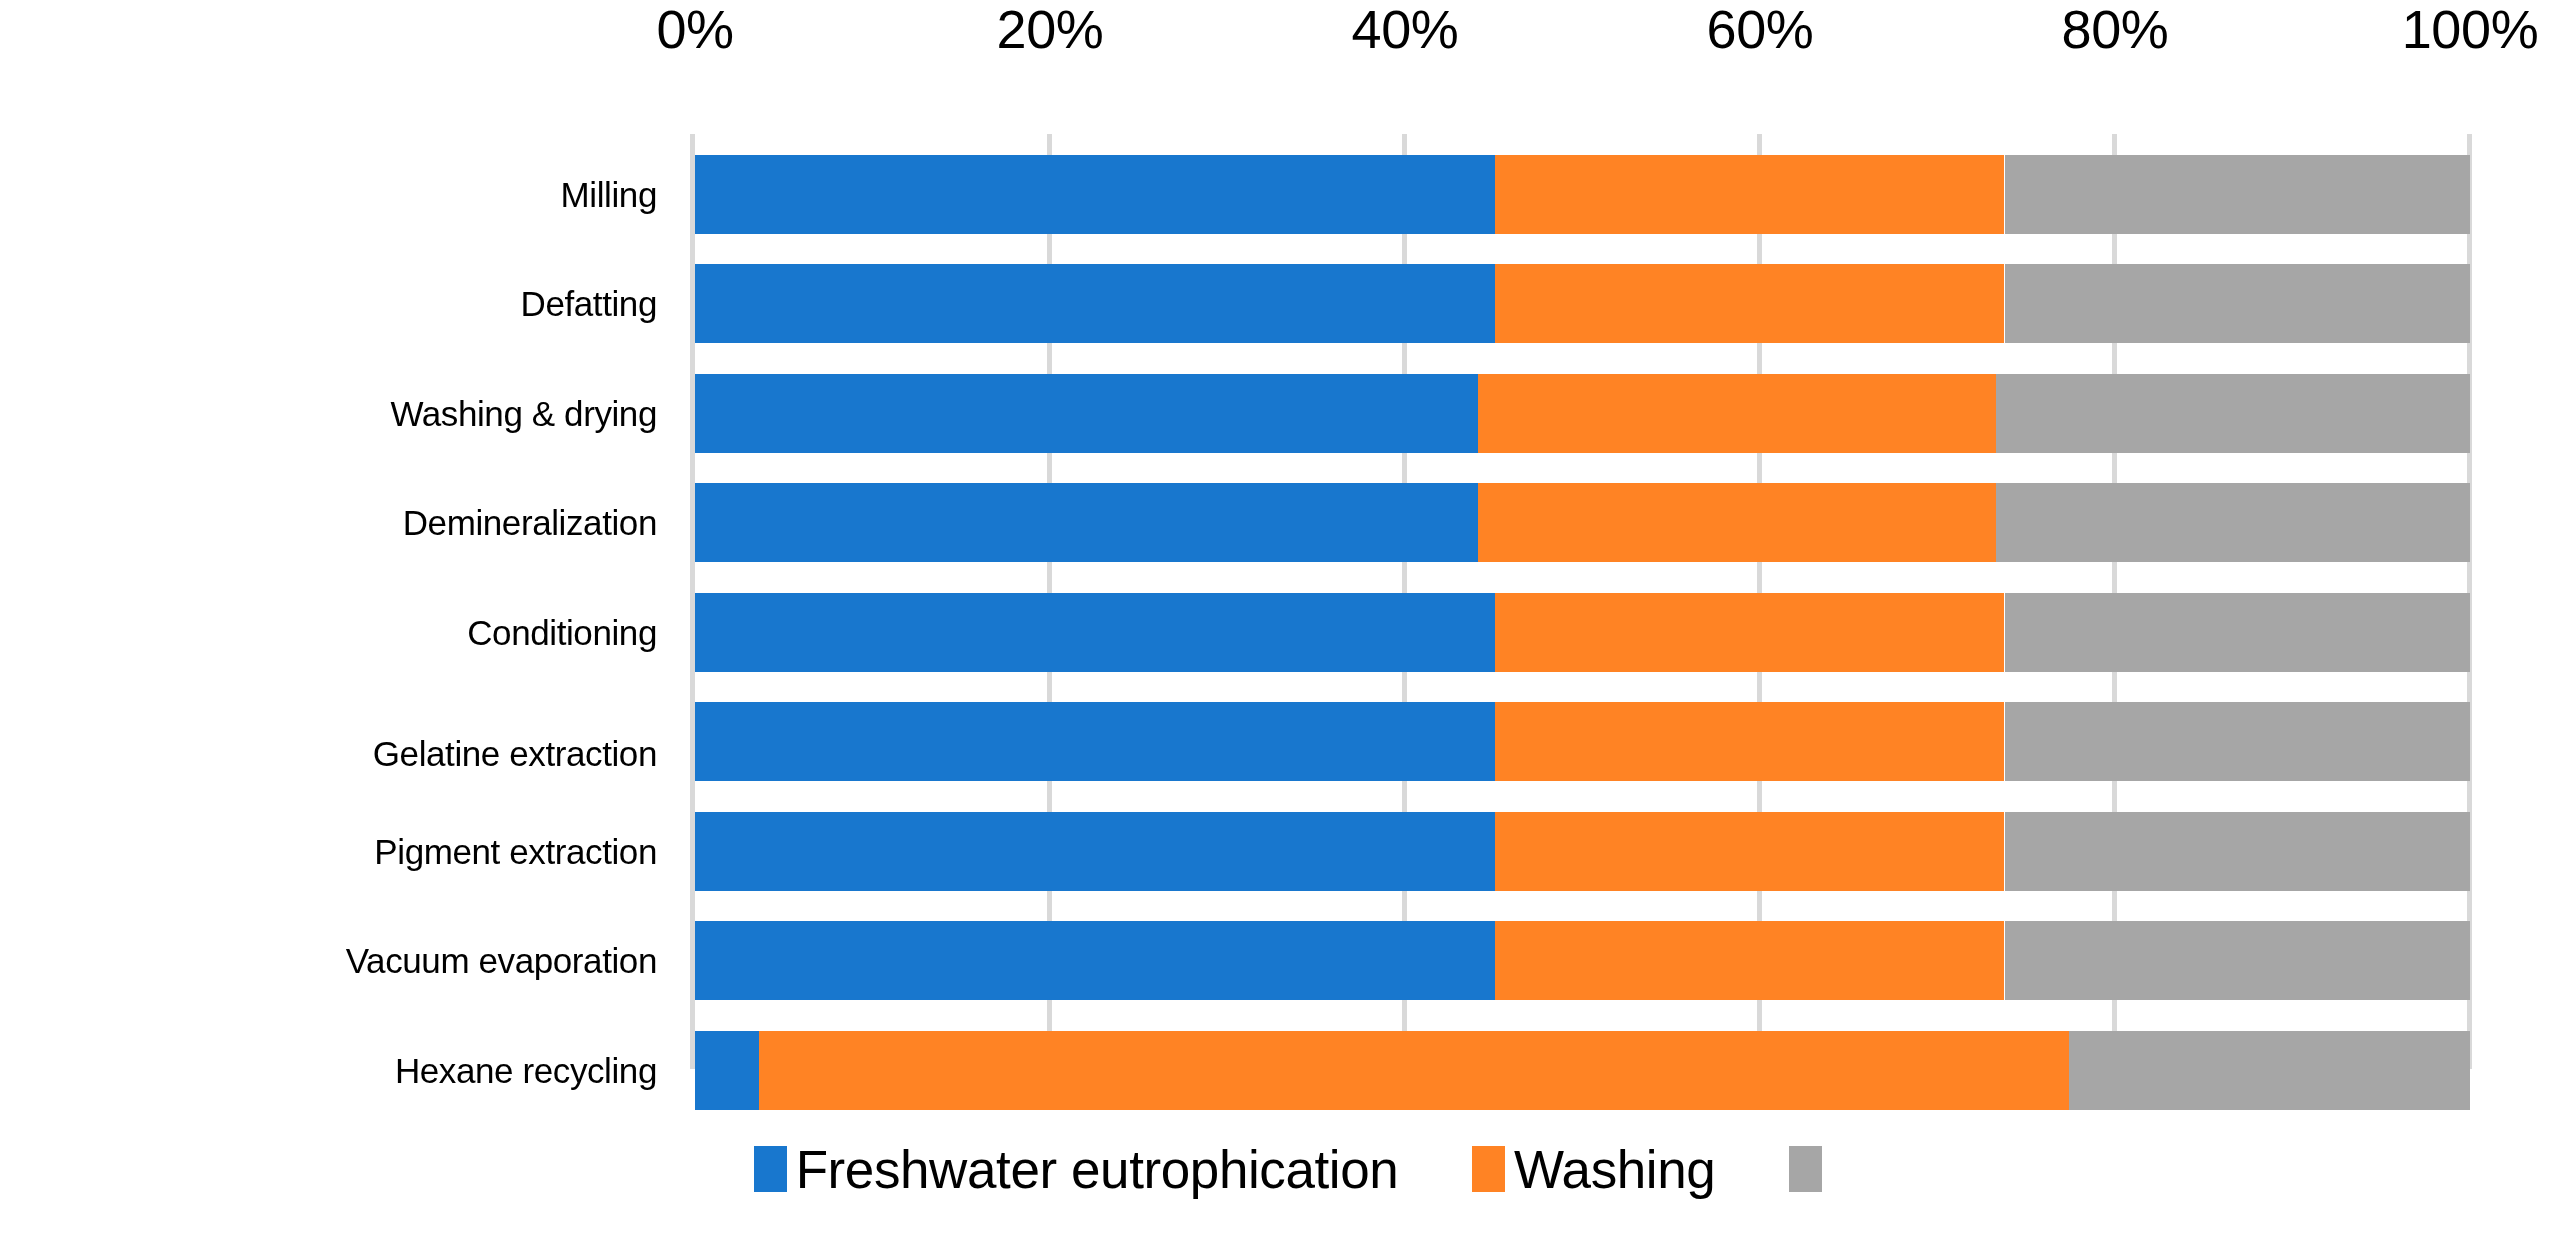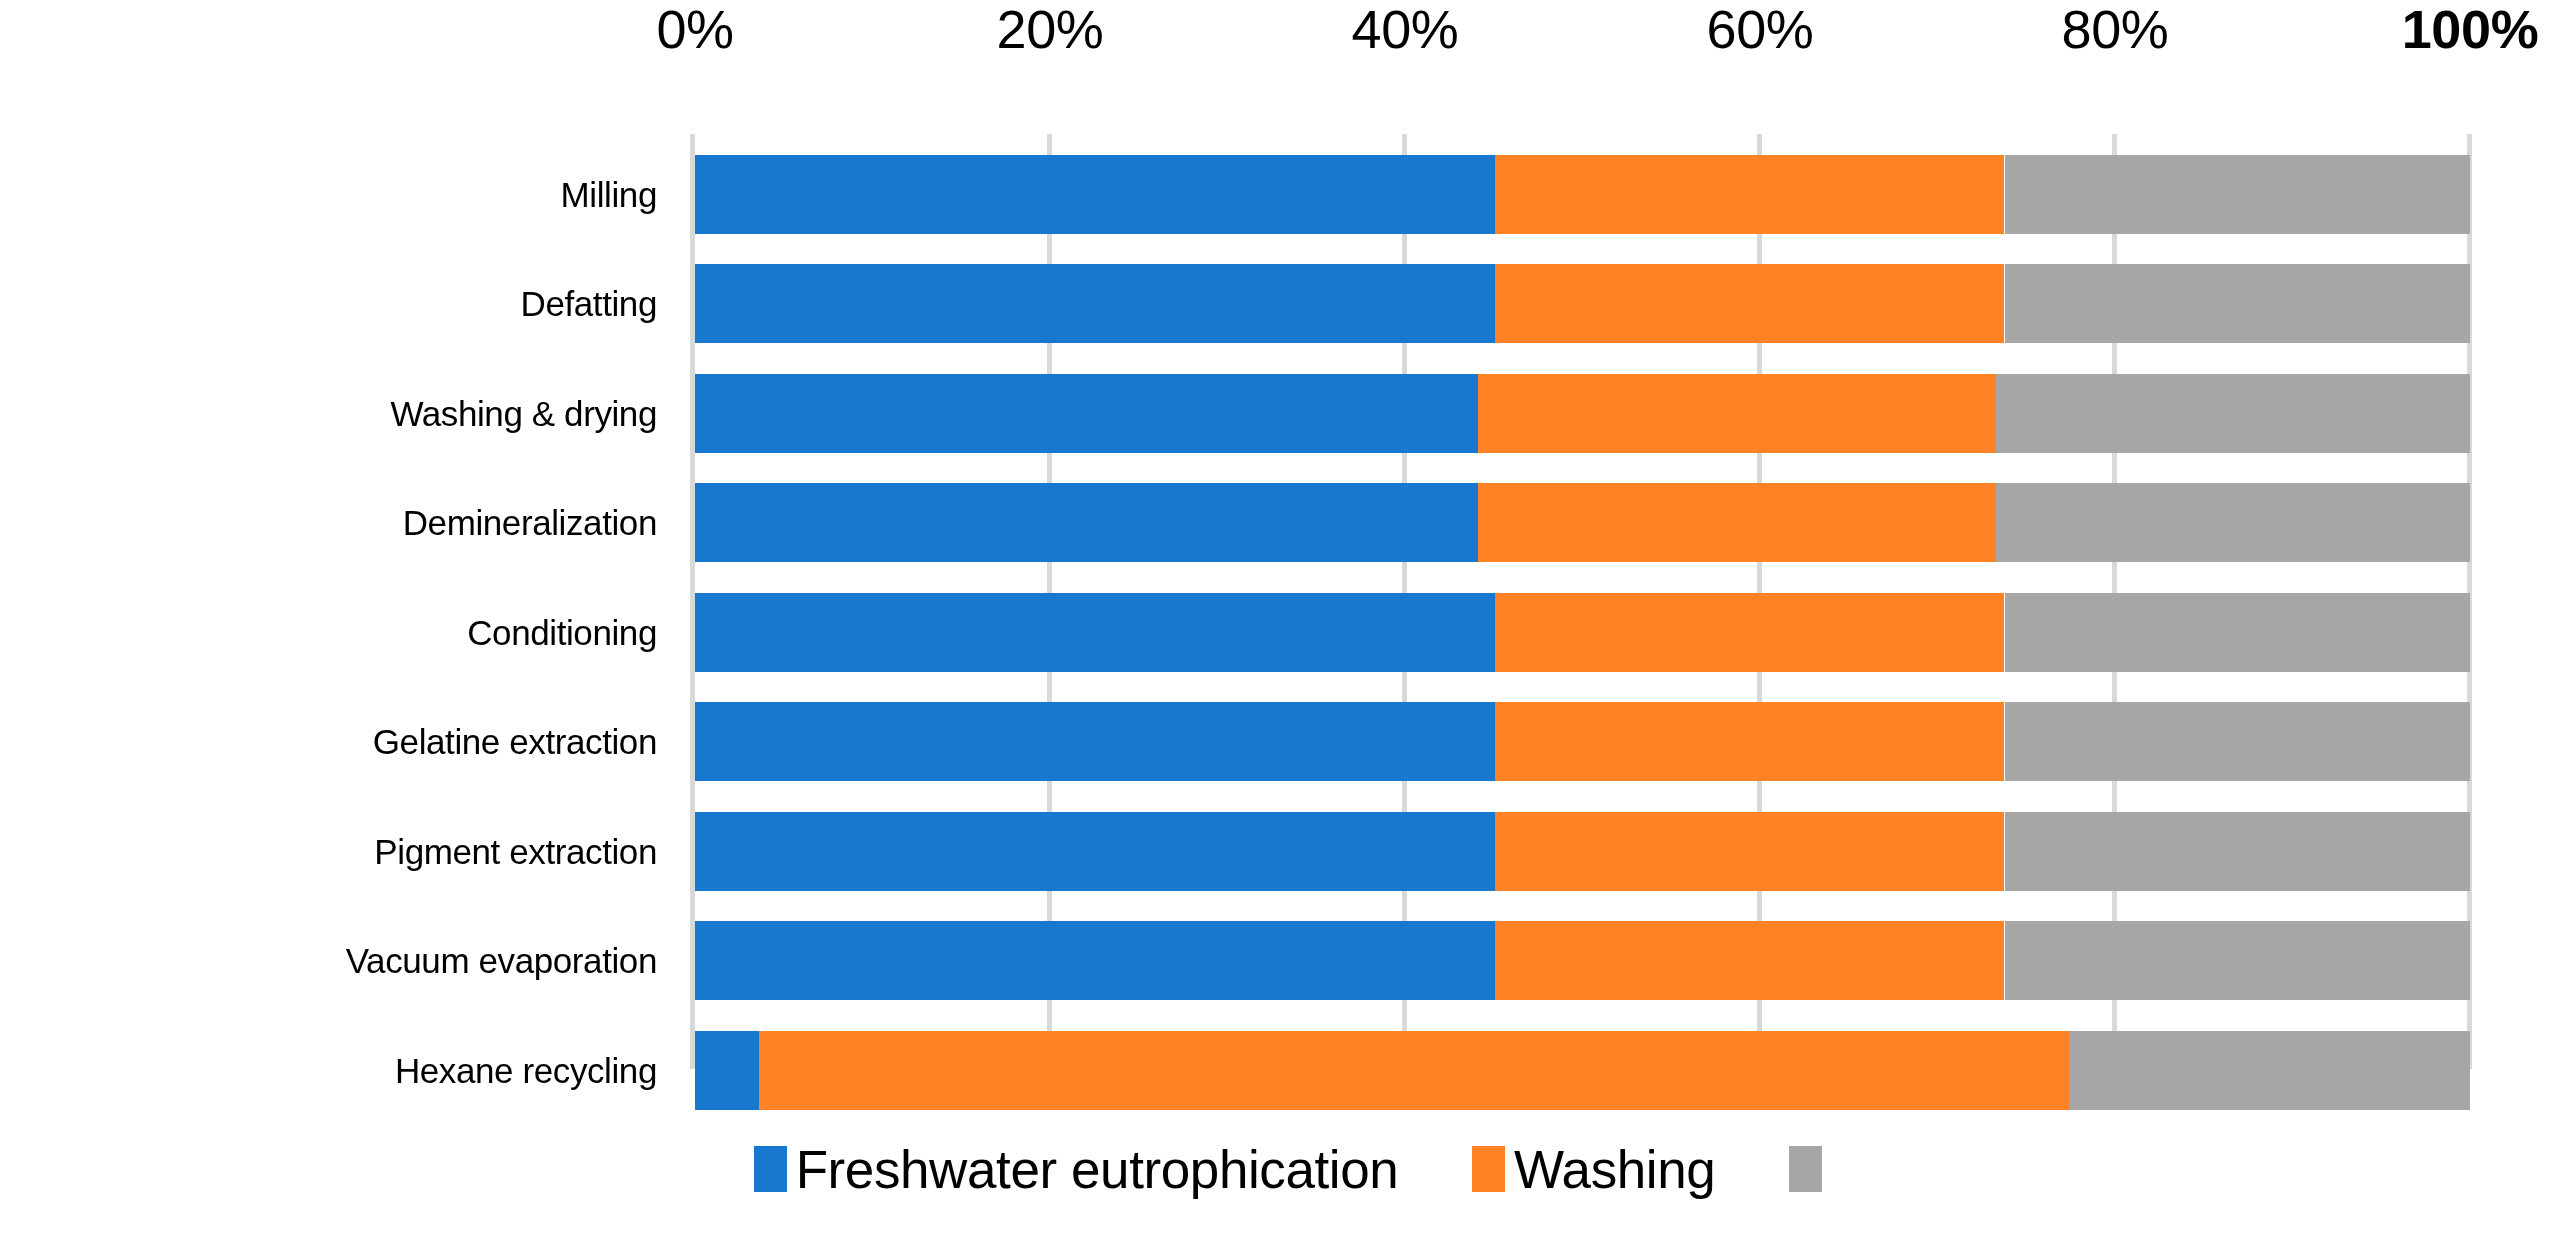--- a/index.html
+++ b/index.html
@@ -139,21 +139,21 @@
 <body>
 
 <div id="chart-root">
 
   <div id="x-axis-labels">
       <div class="x-tick-label" style="left: 695px;">0%</div>
       <div class="x-tick-label" style="left: 1050px;">20%</div>
       <div class="x-tick-label" style="left: 1405px;">40%</div>
       <div class="x-tick-label" style="left: 1760px;">60%</div>
       <div class="x-tick-label" style="left: 2115px;">80%</div>
-      <div class="x-tick-label" style="left: 2470px; font-weight: bold;">100%</div>
+      <div class="x-tick-label" style="left: 2470px;">100%</div>
     </div>
 
   <div id="plot-area">
     <div id="gridlines">
         <div class="gridline axis-line" style="left: -5.1px;"></div>
         <div class="gridline" style="left: 352px;"></div>
         <div class="gridline" style="left: 707px;"></div>
         <div class="gridline" style="left: 1062px;"></div>
         <div class="gridline" style="left: 1417px;"></div>
         <div class="gridline" style="left: 1772px;"></div>
@@ -206,21 +206,21 @@
         </div>
       </div>
   </div>
 
   <div id="y-axis-labels">
       <div class="y-cat-label" style="top: 0px;">Milling</div>
       <div class="y-cat-label" style="top: 109px;">Defatting</div>
       <div class="y-cat-label" style="top: 219px;">Washing &amp; drying</div>
       <div class="y-cat-label" style="top: 328px;">Demineralization</div>
       <div class="y-cat-label" style="top: 438px;">Conditioning</div>
-      <div class="y-cat-label" style="top: 547px;">Gelatine extraction</div>
+      <div class="y-cat-label" style="top: 559px;">Gelatine extraction</div>
       <div class="y-cat-label" style="top: 657px;">Pigment extraction</div>
       <div class="y-cat-label" style="top: 876px;">Hexane recycling</div>
       <div class="y-cat-label" style="top: 766px;">Vacuum evaporation</div>
     </div>
 
   <div id="legend">
       <div class="legend-item">
         <span class="legend-swatch" style="background: rgb(24, 119, 206);"></span>
         <span class="legend-text">Freshwater eutrophication</span>
       </div>

